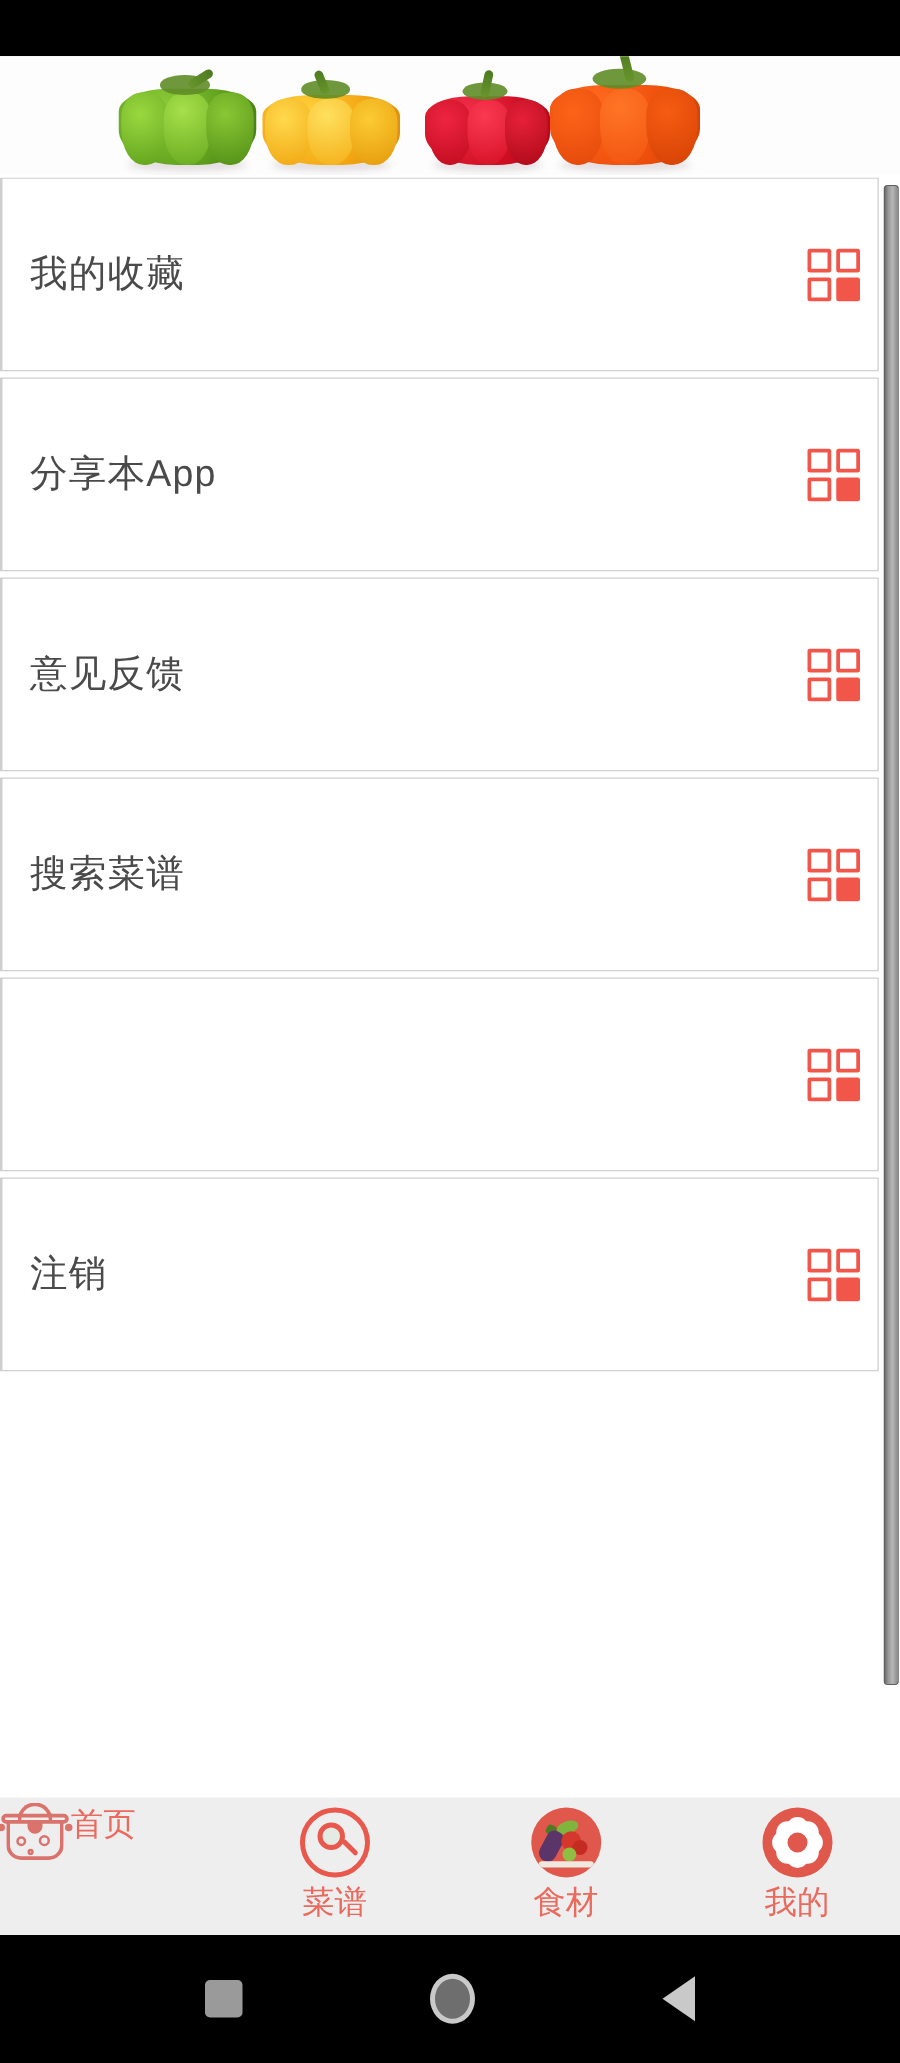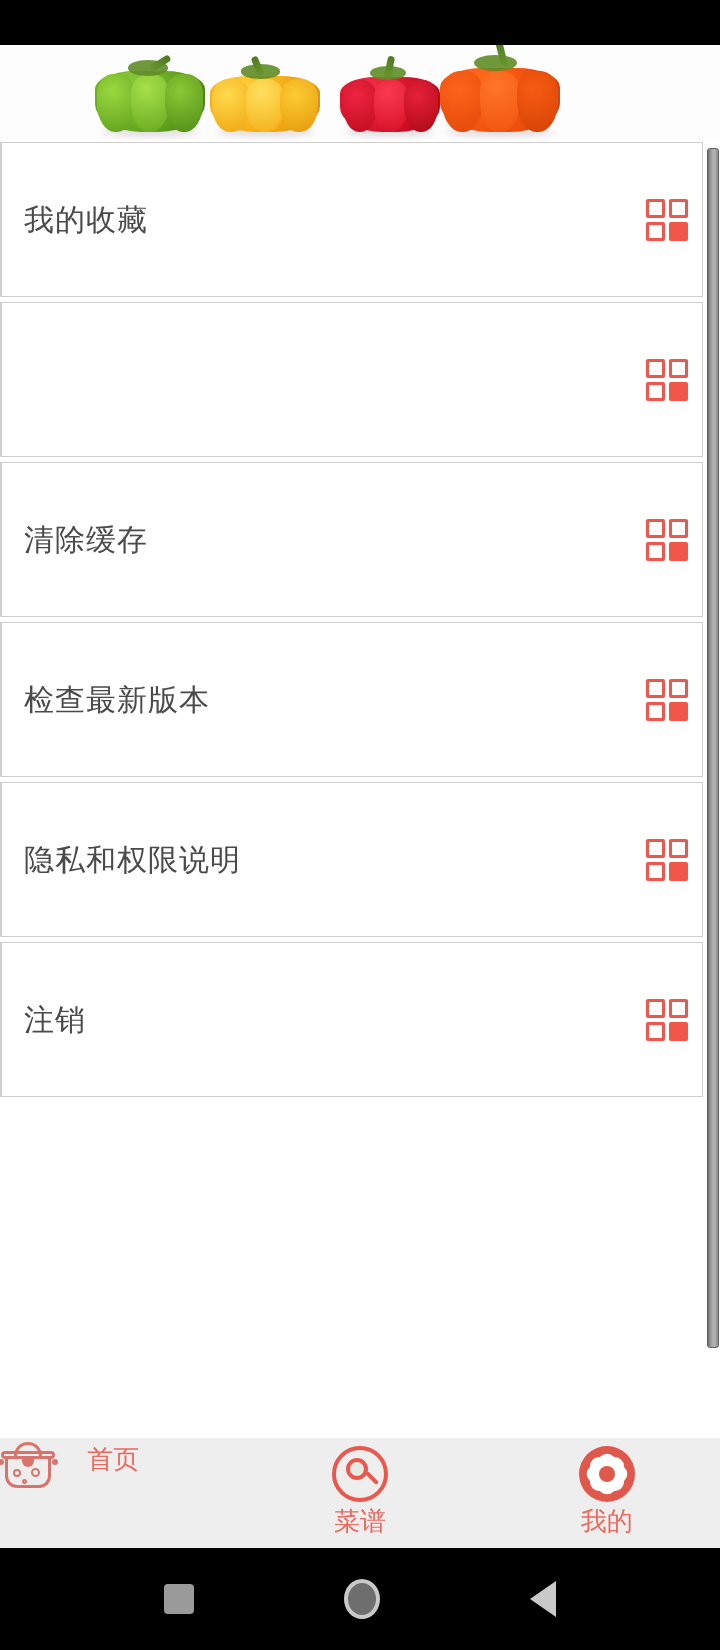--- a/index.html
+++ b/index.html
@@ -292,58 +292,58 @@
       <span class="grid-icon">
           <i></i>
           <i></i>
           <i></i>
           <i class="fill"></i>
         </span>
     </div>
 
 
     <div class="list-item">
-      <span class="grid-icon">
-          <i></i>
-          <i></i>
-          <i></i>
-          <i class="fill"></i>
-        </span>
-    </div>
-
-
-    <div class="list-item">
-      <span class="item-label">清除缓存</span>
-      <span class="grid-icon">
-          <i></i>
-          <i></i>
-          <i></i>
-          <i class="fill"></i>
-        </span>
-    </div>
-
-    <div class="list-item">
-      <span class="item-label">检查最新版本</span>
-      <span class="grid-icon">
-          <i></i>
-          <i></i>
-          <i></i>
-          <i class="fill"></i>
-        </span>
-    </div>
-
-    <div class="list-item">
-      <span class="item-label">隐私和权限说明</span>
-      <span class="grid-icon">
-          <i></i>
-          <i></i>
-          <i></i>
-          <i class="fill"></i>
-        </span>
-    </div>
+      <span class="item-label">分享本App</span>
+      <span class="grid-icon">
+          <i></i>
+          <i></i>
+          <i></i>
+          <i class="fill"></i>
+        </span>
+    </div>
+
+    <div class="list-item">
+      <span class="item-label">意见反馈</span>
+      <span class="grid-icon">
+          <i></i>
+          <i></i>
+          <i></i>
+          <i class="fill"></i>
+        </span>
+    </div>
+
+    <div class="list-item">
+      <span class="item-label">搜索菜谱</span>
+      <span class="grid-icon">
+          <i></i>
+          <i></i>
+          <i></i>
+          <i class="fill"></i>
+        </span>
+    </div>
+
+    <div class="list-item">
+      <span class="grid-icon">
+          <i></i>
+          <i></i>
+          <i></i>
+          <i class="fill"></i>
+        </span>
+    </div>
+
 
     <div class="list-item">
       <span class="item-label">注销</span>
       <span class="grid-icon">
           <i></i>
           <i></i>
           <i></i>
           <i class="fill"></i>
         </span>
     </div>
@@ -374,20 +374,35 @@
     <div class="tab">
       <div class="tab-icon ic-search">
         <div class="ring"></div>
         <div class="mag-circle"></div>
           <div class="mag-handle"></div>
       </div>
       <div class="tab-label">菜谱</div>
     </div>
 
 
+    <div class="tab">
+      <div class="tab-icon ic-food">
+        <div class="solid"></div>
+        <div class="veg">
+          <div class="leaf"></div>
+          <div class="eggstem"></div>
+            <div class="eggplant"></div>
+          <div class="tomato"></div>
+            <div class="tomato2"></div>
+            <div class="pea"></div>
+          <div class="plate"></div>
+        </div>
+      </div>
+      <div class="tab-label">食材</div>
+    </div>
 
 
     <div class="tab">
       <div class="tab-icon ic-gear">
         <div class="solid"></div>
         <div class="gear-outer"></div>
         <div class="gear-hole"></div>
       </div>
       <div class="tab-label">我的</div>
     </div>

